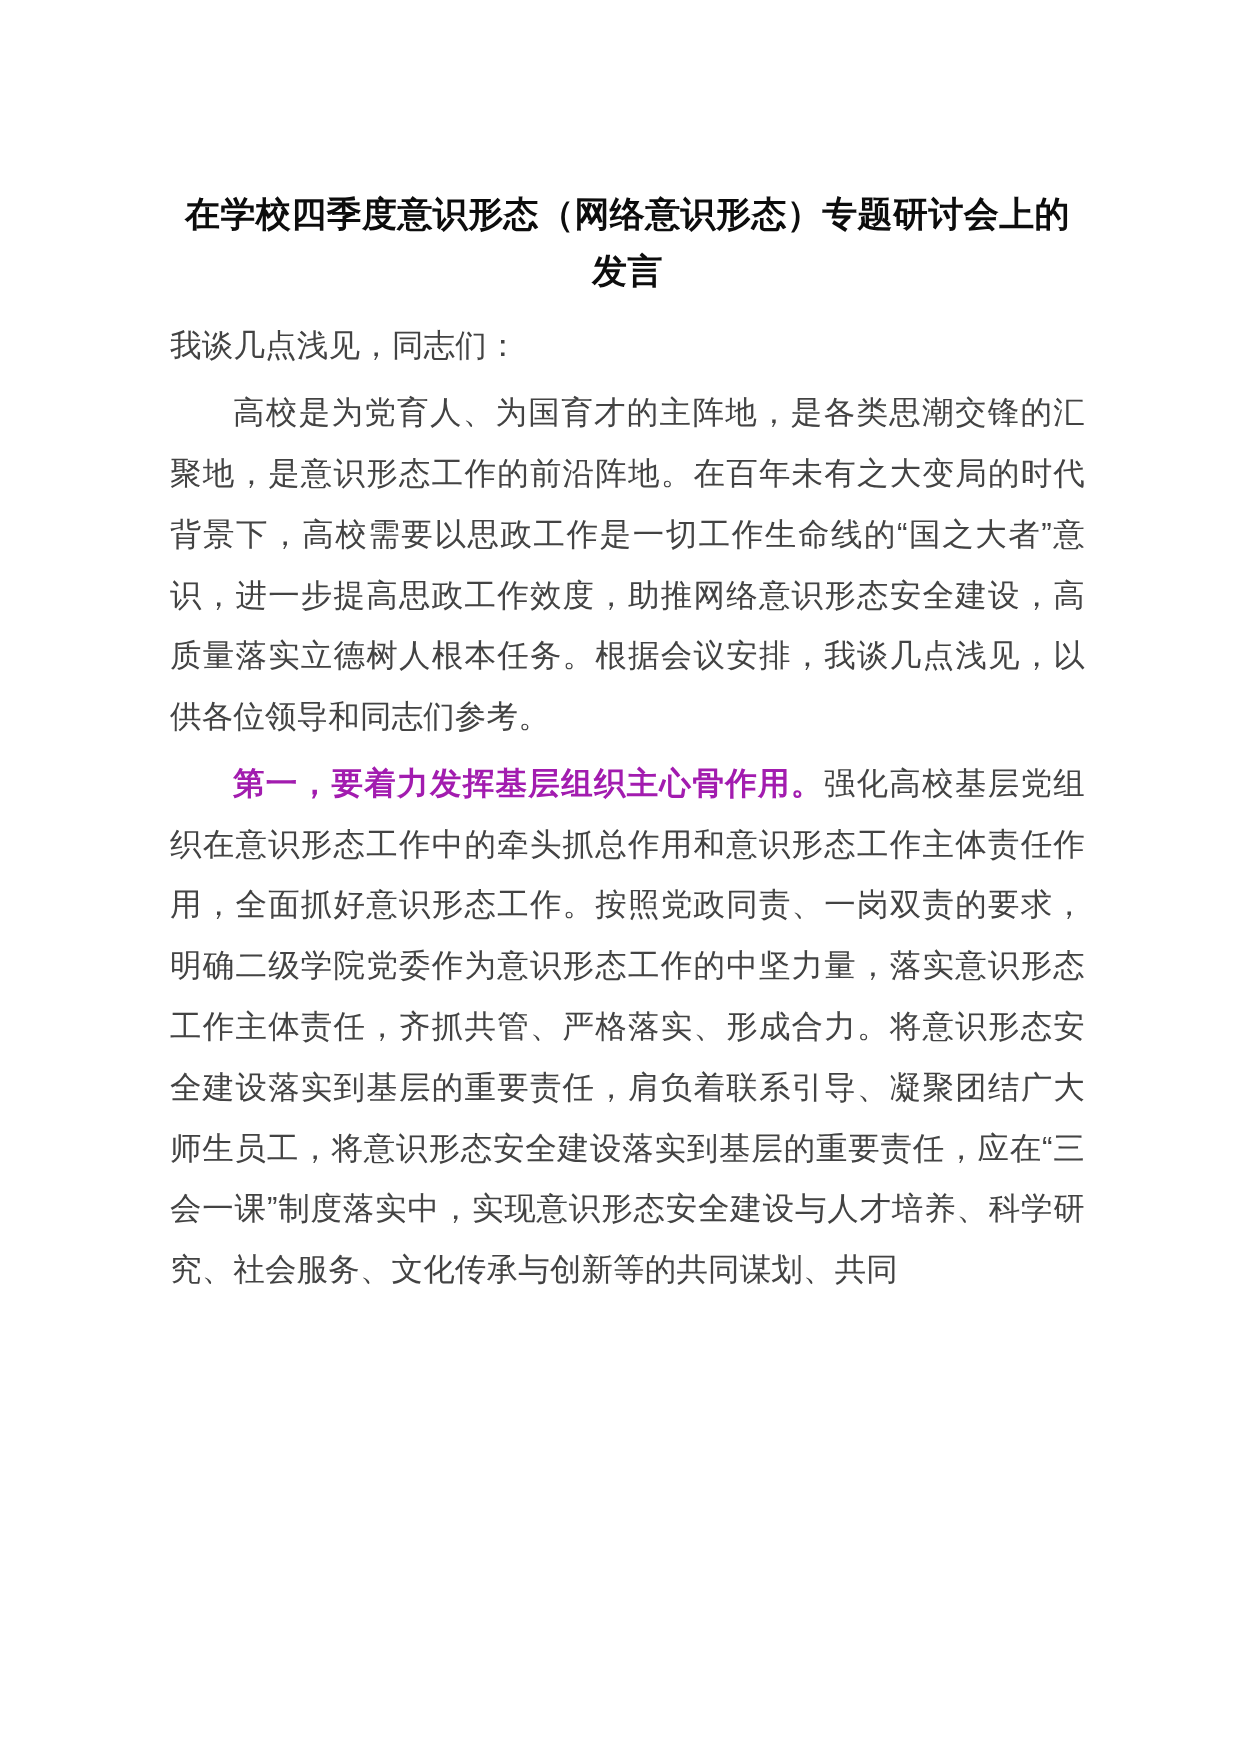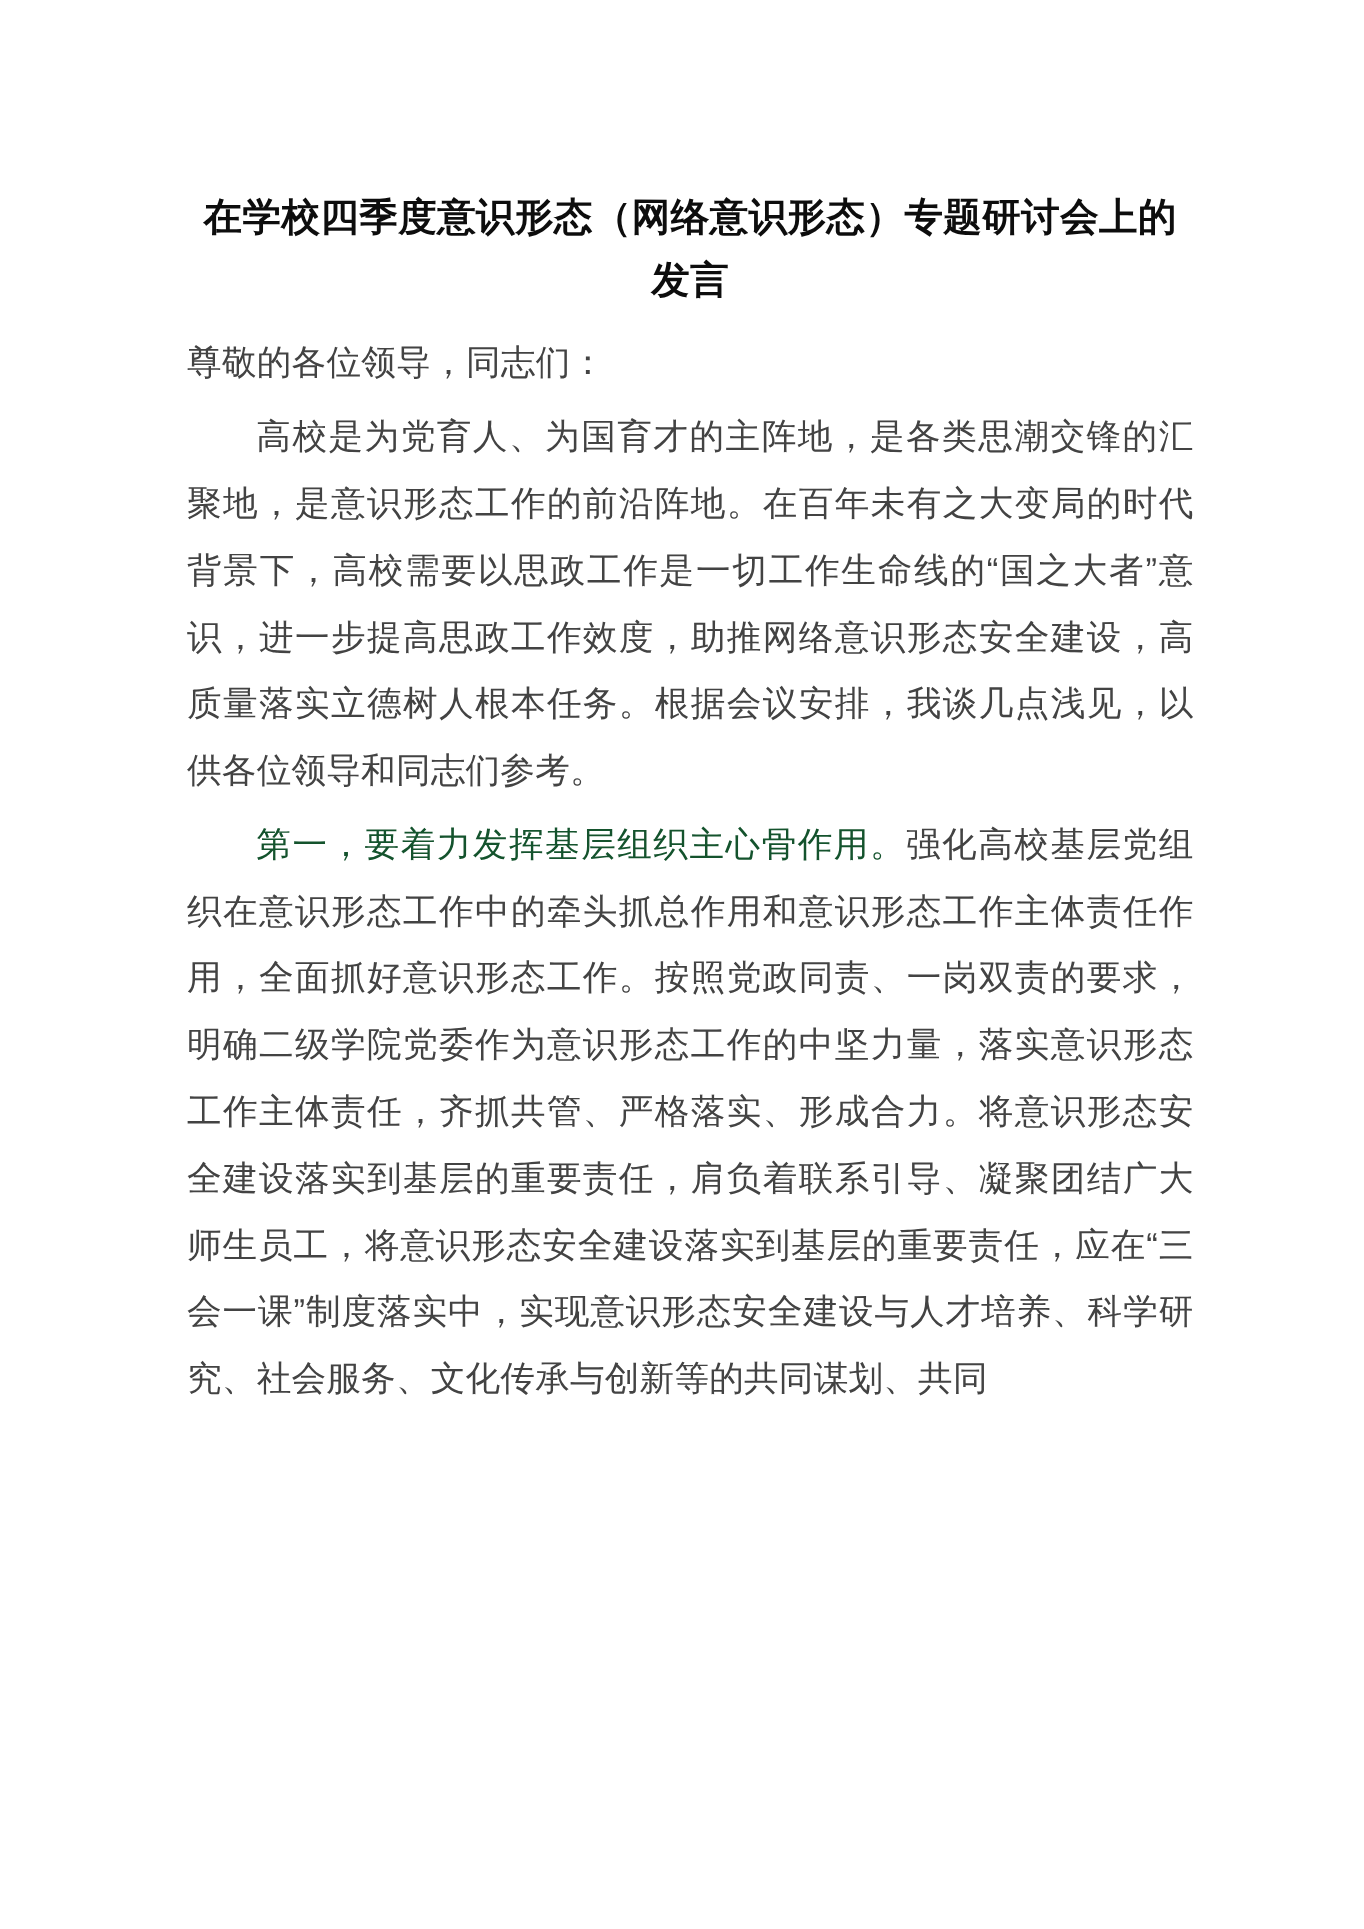--- a/index.html
+++ b/index.html
@@ -24,21 +24,21 @@
     overflow: hidden;
   }
 
   .doc-title {
     font-size: 35px;
     font-weight: bold;
     color: #0d0d0d;
     text-align: center;
     line-height: 1.62;
     letter-spacing: 0.4px;
-    margin: 0 0 22px 0;
+    margin: 16px 0 22px 0;
     padding: 0 8px;
   }
 
   .salutation {
     font-size: 31.5px;
     color: #434343;
     line-height: 1.55;
     margin: 0 0 12px 0;
     letter-spacing: 0.2px;
   }
@@ -49,30 +49,30 @@
     line-height: 1.93;
     text-align: justify;
     text-justify: inter-ideograph;
     margin: 0 0 6px 0;
     text-indent: 2em;
     letter-spacing: 0.15px;
     word-break: break-all;
   }
 
   .lead-bold {
-    font-weight: normal;
-    color: #14532d;
+    font-weight: bold;
+    color: #a21caf;
   }
 </style>
 </head>
 <body>
 
 <div class="page">
 
   <h1 class="doc-title">在学校四季度意识形态（网络意识形态）专题研讨会上的发言</h1>
 
-  <p class="salutation">尊敬的各位领导，同志们：</p>
+  <p class="salutation">我谈几点浅见，同志们：</p>
 
   <p class="body-para">高校是为党育人、为国育才的主阵地，是各类思潮交锋的汇聚地，是意识形态工作的前沿阵地。在百年未有之大变局的时代背景下，高校需要以思政工作是一切工作生命线的“国之大者”意识，进一步提高思政工作效度，助推网络意识形态安全建设，高质量落实立德树人根本任务。根据会议安排，我谈几点浅见，以供各位领导和同志们参考。</p>
 
   <p class="body-para"><span class="lead-bold">第一，要着力发挥基层组织主心骨作用。</span><span>强化高校基层党组织在意识形态工作中的牵头抓总作用和意识形态工作主体责任作用，全面抓好意识形态工作。按照党政同责、一岗双责的要求，明确二级学院党委作为意识形态工作的中坚力量，落实意识形态工作主体责任，齐抓共管、严格落实、形成合力。将意识形态安全建设落实到基层的重要责任，肩负着联系引导、凝聚团结广大师生员工，将意识形态安全建设落实到基层的重要责任，应在“三会一课”制度落实中，实现意识形态安全建设与人才培养、科学研究、社会服务、文化传承与创新等的共同谋划、共同</span></p>
 
 </div>
 
 </body></html>

